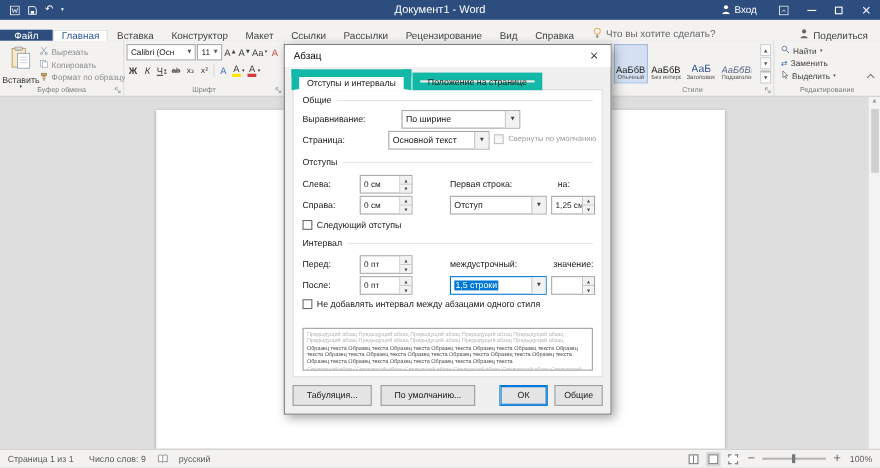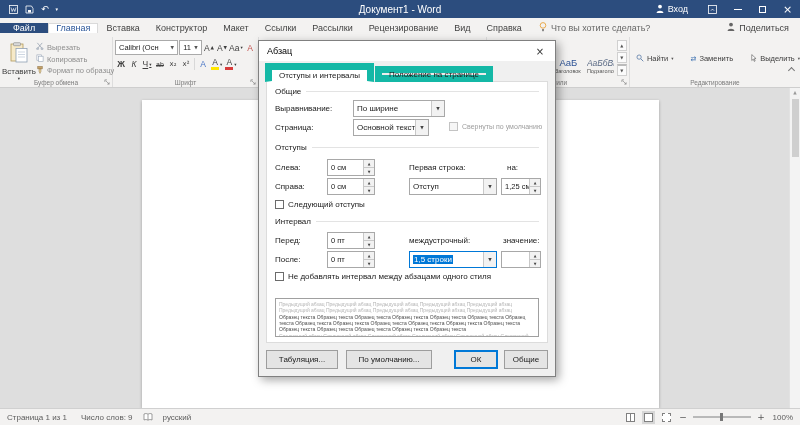--- a/index.html
+++ b/index.html
@@ -13,21 +13,21 @@
 .qbtn{display:flex;align-items:center;justify-content:center;line-height:1;color:#fff;font-size:9px}
 .wtitle{position:absolute;left:0;right:0;text-align:center;font-size:10px;pointer-events:none}
 .tbr{margin-left:auto;display:flex;align-items:stretch;height:100%}
 .signin{display:flex;align-items:center;gap:4px;padding:0 12px}
 .wbtn{width:25px;display:flex;align-items:center;justify-content:center}
 .ic-min{width:8px;height:1px;background:#fff;display:block}
 .ic-max{width:7px;height:7px;border:1px solid #fff;display:block}
 .xg{font-size:11px}
 
 
-.tabsrow{position:absolute;top:18px;left:0;width:800px;height:19px;background:#f3f2f1;display:flex;align-items:center;font-size:9px;z-index:5}
+.tabsrow{position:absolute;top:18px;left:0;width:800px;height:19px;background:#f3f2f1;display:flex;align-items:flex-end;font-size:9px;z-index:5}
 .filetab{background:#2c4d7e;color:#fff;padding:0 13px;display:flex;align-items:center}
 .rtab{padding:0 8px;display:flex;align-items:center;color:#424242}
 .rtab.active{background:#fff;color:#2b579a;box-shadow:inset 1px 0 0 #dadada,inset -1px 0 0 #dadada,inset 0 1px 0 #dadada}
 .tellme{display:flex;align-items:center;gap:4px;padding:0 9px;color:#666}
 .sharebox{margin-left:auto;display:flex;align-items:center;gap:4px;padding:0 11px;color:#424242}
 
 
 .ribbon{position:absolute;top:37px;left:0;width:800px;height:51px;background:#f3f2f1;border-bottom:1px solid #cecece;display:flex;z-index:3}
 .grp{position:relative;height:100%;border-right:1px solid #ddd;padding:2px 2px 11px}
 .grp-label{position:absolute;left:0;right:0;bottom:1px;text-align:center;font-size:6.5px;color:#7c7c7c}
@@ -56,21 +56,21 @@
 .gal{display:flex;gap:1px;flex:1;overflow:hidden}
 .sitem{width:31px;border:1px solid transparent;display:flex;flex-direction:column;align-items:center;justify-content:flex-end;padding:1px;overflow:hidden}
 .sitem.cur{background:#d5e1f2;border-color:#9ebce0}
 .ssamp{font-size:8.5px;color:#1a1a1a;white-space:nowrap;max-width:100%;overflow:hidden}
 .sitem.h1 .ssamp{color:#2f5496;font-size:9.5px}
 .sitem.sub .ssamp{color:#5a6a85;font-style:italic}
 .sname{font-size:5.5px;color:#555;white-space:nowrap;max-width:100%;overflow:hidden}
 .galsc{width:11px;display:flex;flex-direction:column;gap:1px;padding-left:1px}
 .gsb{flex:1;border:1px solid #d0d0d0;background:#fbfbfb;display:flex;align-items:center;justify-content:center;font-size:4px;color:#555}
 .gsb.more{border-top:2px solid #bbb}
-.g-edit{flex:1;display:flex;flex-direction:row;padding:4px 0 11px 6px;gap:17px;border-right:none}
+.g-edit{flex:1;display:flex;flex-direction:column;padding:4px 0 11px 6px;gap:2px;border-right:none}
 .erow{display:flex;align-items:center;gap:3px;font-size:7.5px;color:#3d3d3d}
 .erow .ar{font-size:4.5px;color:#555}
 .collapse{position:absolute;right:6px;bottom:14px;width:5px;height:5px;border-left:1px solid #777;border-top:1px solid #777;transform:rotate(45deg)}
 
 
 .docarea{position:absolute;top:88px;left:0;width:800px;height:320px;background:#dedede;z-index:1}
 .page{position:absolute;left:142px;top:12px;width:517px;height:308px;background:#fff;box-shadow:0 1px 3px rgba(0,0,0,.28)}
 .vscroll{position:absolute;right:0;top:0;width:11px;height:100%;background:#f3f3f3;border-left:1px solid #e2e2e2}
 .varrow{position:absolute;top:2px;left:0;width:100%;text-align:center;font-size:4.5px;color:#999}
 .vthumb{position:absolute;top:11px;left:2px;width:7px;height:58px;background:#cfcfcf}
@@ -409,28 +409,28 @@
       <span class="dtab">Положение на странице</span>
     </div>
 
     <div class="dframe">
 
       <div class="sect" style="top:5px">
         <span class="t">Общие</span>
           <span class="ln"></span>
       </div>
       <span class="dl" style="left:8px;top:22px">Выравнивание:</span>
-      <div class="cmb" style="left:86px;top:18px;width:92px">
+      <div class="cmb" style="left:98px;top:18px;width:108px">
         <span class="v">
             <span>По ширине</span>
           </span>
         <span class="a g">▼</span>
       </div>
       <span class="dl" style="left:8px;top:41px">Страница:</span>
-      <div class="cmb" style="left:86px;top:37px;width:76px">
+      <div class="cmb" style="left:86px;top:37px;width:92px">
         <span class="v">
             <span>Основной текст</span>
           </span>
         <span class="a g">▼</span>
       </div>
       <label class="ck dis" style="left:182px;top:40px">
         <span class="bx"></span>
         <span>Свернуты по умолчанию</span>
       </label>
 

